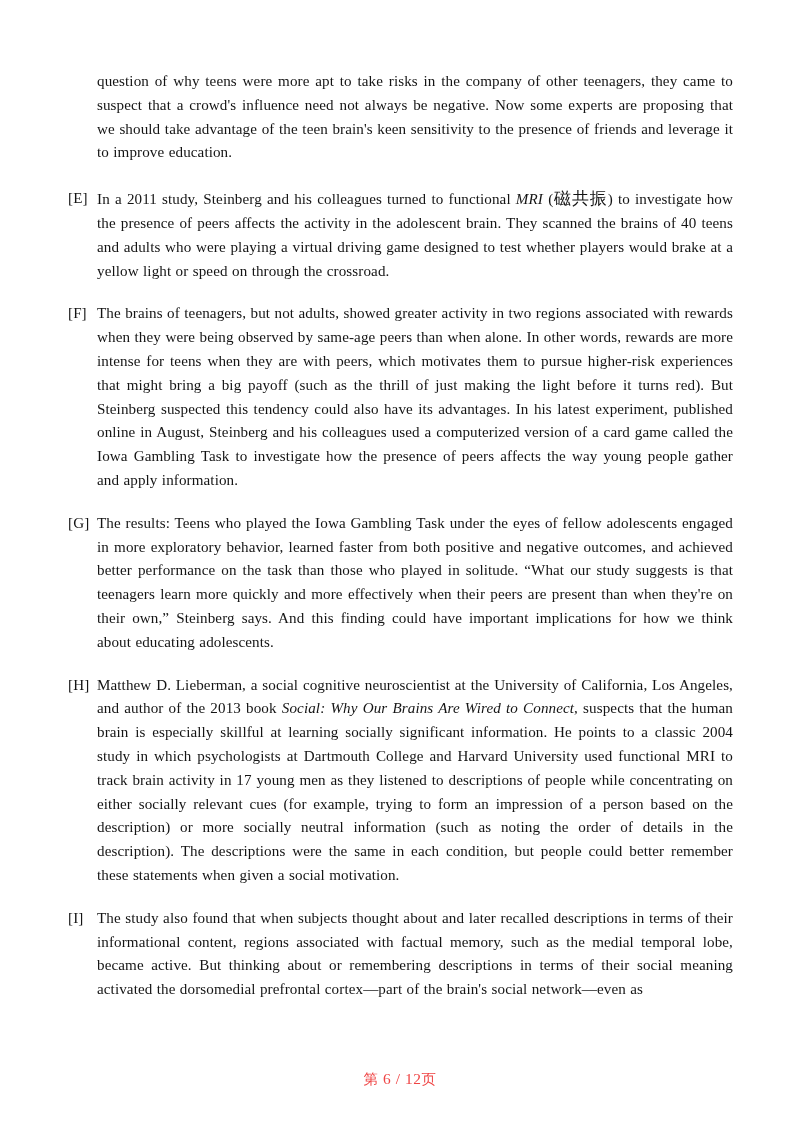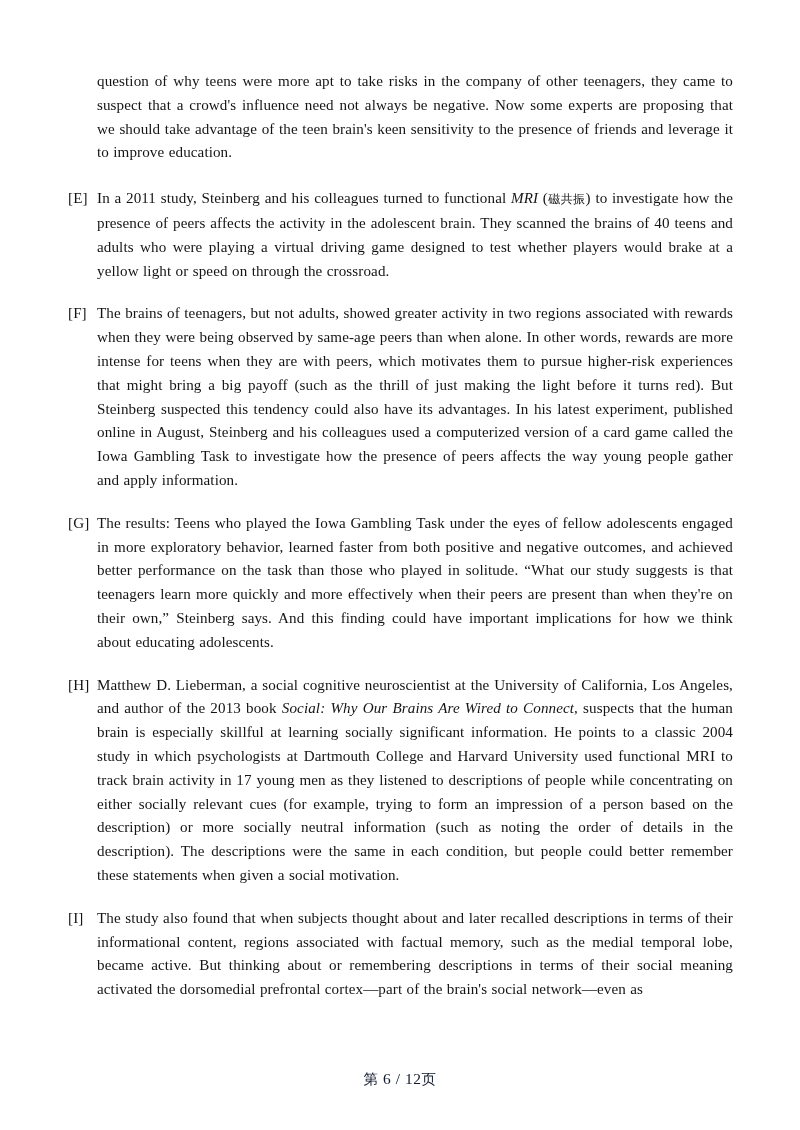--- a/index.html
+++ b/index.html
@@ -66,32 +66,32 @@
   .para.continuation {
     padding-left: 29px;
     margin-bottom: 22px;
   }
 
   .ital {
     font-style: italic;
   }
   .cn {
     font-family: "DejaVu Sans", "Liberation Sans", sans-serif;
-    font-size: 12px;
+    font-size: 17px;
   }
 
   .footer {
     position: absolute;
     left: 0;
     top: 1068px;
     width: 800px;
     text-align: center;
     font-size: 15.4px;
     line-height: 22px;
-    color: #0f172a;
+    color: #ef4444;
     letter-spacing: 0.6px;
   }
   .footer .cnchar {
     font-family: "DejaVu Sans", "Liberation Sans", sans-serif;
     font-size: 14.4px;
   }
 </style>
 </head>
 <body>
 

